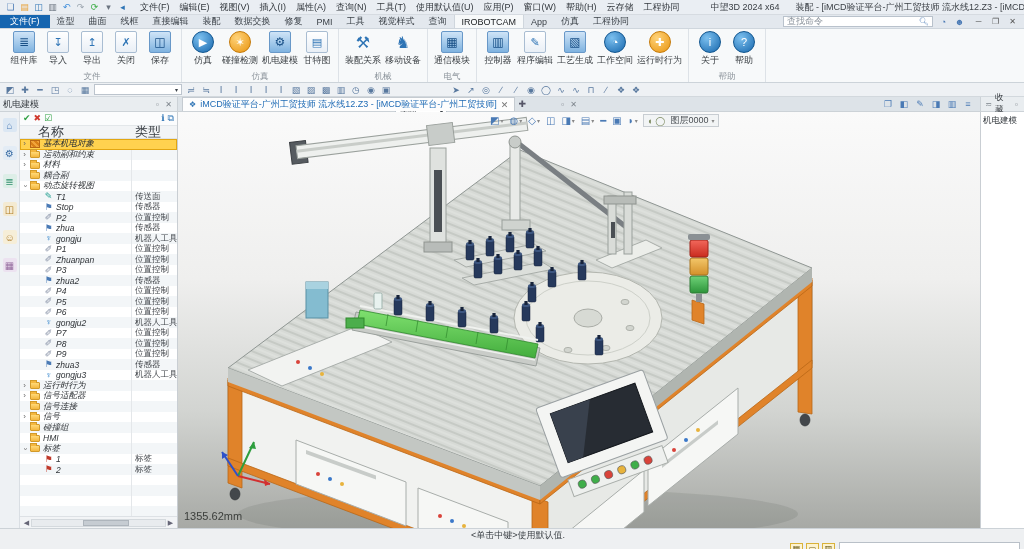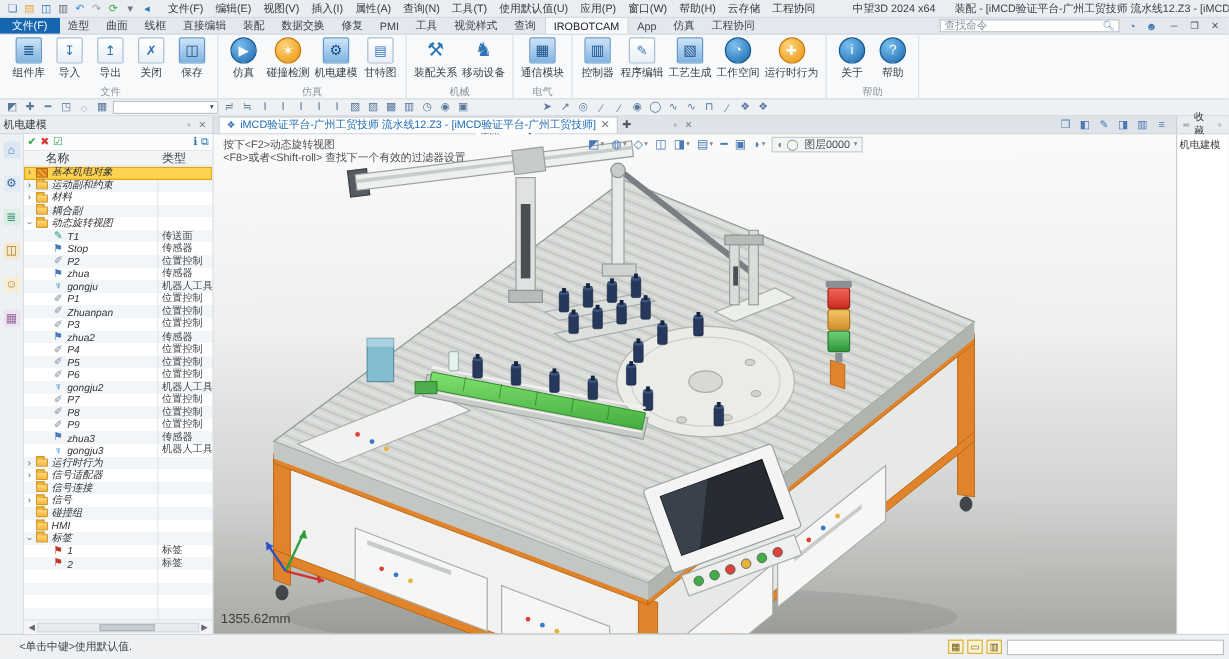--- a/index.html
+++ b/index.html
@@ -61,21 +61,21 @@
 
   
   .main{height:416px;display:flex;}
   .strip{width:20px;background:#eef1f4;border-right:1px solid #d9dee3;display:flex;flex-direction:column;align-items:center;padding-top:6px;gap:14px;}
   .sic2{width:14px;height:14px;display:flex;align-items:center;justify-content:center;font-size:10px;border-radius:2px;}
 
   .lpanel{width:158px;background:#fff;border-right:1px solid #c9ced3;display:flex;flex-direction:column;}
   .ptool{height:14px;display:flex;align-items:center;gap:3px;padding:0 3px;background:#fbfcfd;border-bottom:1px solid #e3e7ea;}
   .pti{font-size:9px;line-height:1;}
   .ptool .spacer{flex:1;}
-  .thead{display:flex;height:13px;align-items:center;background:#f2f4f6;border-bottom:1px solid #dfe3e6;font-size:10px;color:#3b4046;}
+  .thead{display:flex;height:13px;align-items:center;background:#f2f4f6;border-bottom:1px solid #dfe3e6;font-size:13px;color:#3b4046;}
   .thead .c1{width:112px;padding-left:18px;}
   .thead .c2{padding-left:3px;}
   .treebody{position:relative;flex:1;overflow:hidden;
      background:repeating-linear-gradient(180deg,#ffffff 0,#ffffff 10.5px,#f3f6f8 10.5px,#f3f6f8 21px);}
   .colline{position:absolute;left:111px;top:0;bottom:0;width:1px;background:#e4e7ea;}
   .trow{display:flex;align-items:center;height:10.5px;font-size:8.5px;position:relative;}
   .trow.sel{background:#ffd24f;box-shadow:inset 0 0 0 1px #e2a612;}
   .arr{width:9px;text-align:center;color:#666;font-size:8px;line-height:1;}
   .arr.exp{transform:rotate(90deg);}
   .ind{width:14px;flex:none;}
@@ -102,21 +102,21 @@
   .layerbox{height:13px;background:#f2f4f5;border:1px solid #c8cdd2;display:flex;align-items:center;gap:3px;padding:0 4px;color:#4a4f54;}
   .scale-label{position:absolute;left:6px;bottom:6px;font-size:11px;color:#3a3d3a;}
   .triad{position:absolute;left:34px;bottom:36px;}
   .machine-svg{position:absolute;inset:0;}
 
   
   .rpanel{width:44px;background:#fff;border-left:1px solid #c9ced3;}
   .rpanel .item{padding:3px 2px;font-size:8.5px;color:#33383d;white-space:nowrap;overflow:hidden;}
 
   
-  .statusbar{height:21px;background:#eef0f2;border-top:1px solid #ccd2d7;display:flex;align-items:center;padding:0 4px 0 16px;}
+  .statusbar{height:21px;background:#eef0f2;border-top:1px solid #ccd2d7;display:flex;align-items:center;padding:0 4px 0 16px;flex-direction:column;}
   .sb-hint{color:#3c4146;}
   .sb-right{margin-left:auto;display:flex;align-items:center;gap:4px;}
   .sbi{width:13px;height:12px;background:#fdf3d0;border:1px solid #d9b23a;display:flex;align-items:center;justify-content:center;font-size:8px;color:#6a5a1a;}
   .sb-input{width:181px;height:13px;background:#fff;border:1px solid #b9c0c8;}
 </style>
 </head>
 <body>
 
 <div class="titlebar">
   <div id="tb-icons" style="display:flex;gap:1px;">
@@ -812,24 +812,20 @@
       <g>
         <polygon points="514,188 526,192 526,212 514,208" fill="#e0832a" stroke="#b96716" stroke-width="0.8"></polygon>
         <rect x="518" y="182" width="6" height="8" fill="#8a9094"></rect>
         <rect x="512" y="164" width="18" height="17" rx="2" fill="url(#grng)" stroke="#2d7a34"></rect>
         <rect x="512" y="146" width="18" height="17" rx="2" fill="url(#ambg)" stroke="#a8741f"></rect>
         <rect x="512" y="128" width="18" height="17" rx="2" fill="url(#redg)" stroke="#9e2318"></rect>
         <rect x="510" y="122" width="22" height="6" rx="2" fill="#8a9094"></rect>
       </g>
     </svg>
 
-    <div class="hints">
-      <div>按下&lt;F2&gt;动态旋转视图</div>
-      <div>&lt;F8&gt;或者&lt;Shift-roll&gt; 查找下一个有效的过滤器设置</div>
-    </div>
 
     <div class="vtoolbar">
       <div id="vticons" style="display:flex;gap:6px;">
           <span class="vti">◩<span class="car">▾</span></span>
           <span class="vti">◍<span class="car">▾</span></span>
           <span class="vti">◇<span class="car">▾</span></span>
           <span class="vti">◫</span>
           <span class="vti">◨<span class="car">▾</span></span>
           <span class="vti">▤<span class="car">▾</span></span>
           <span class="vti">━</span>

